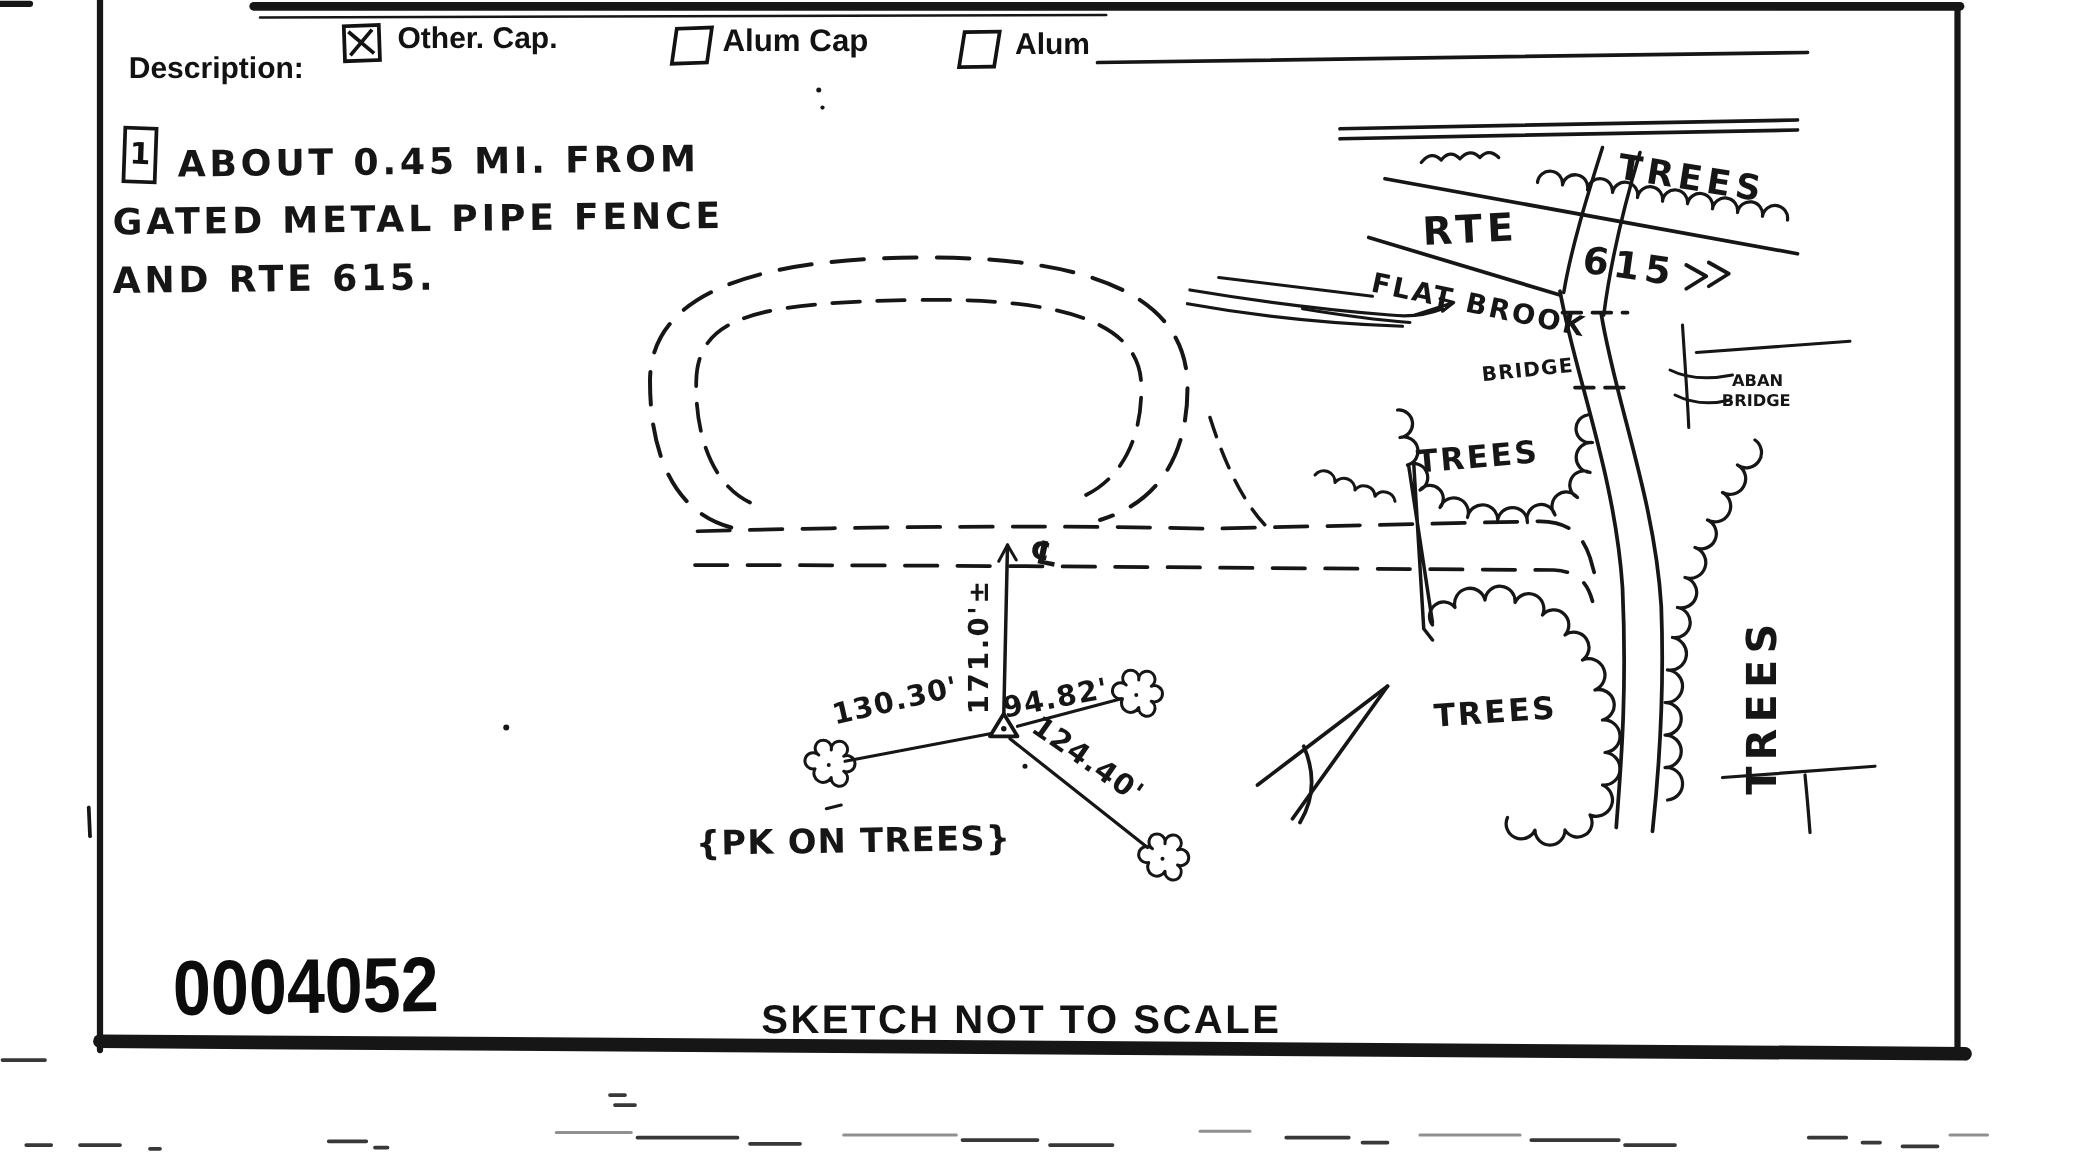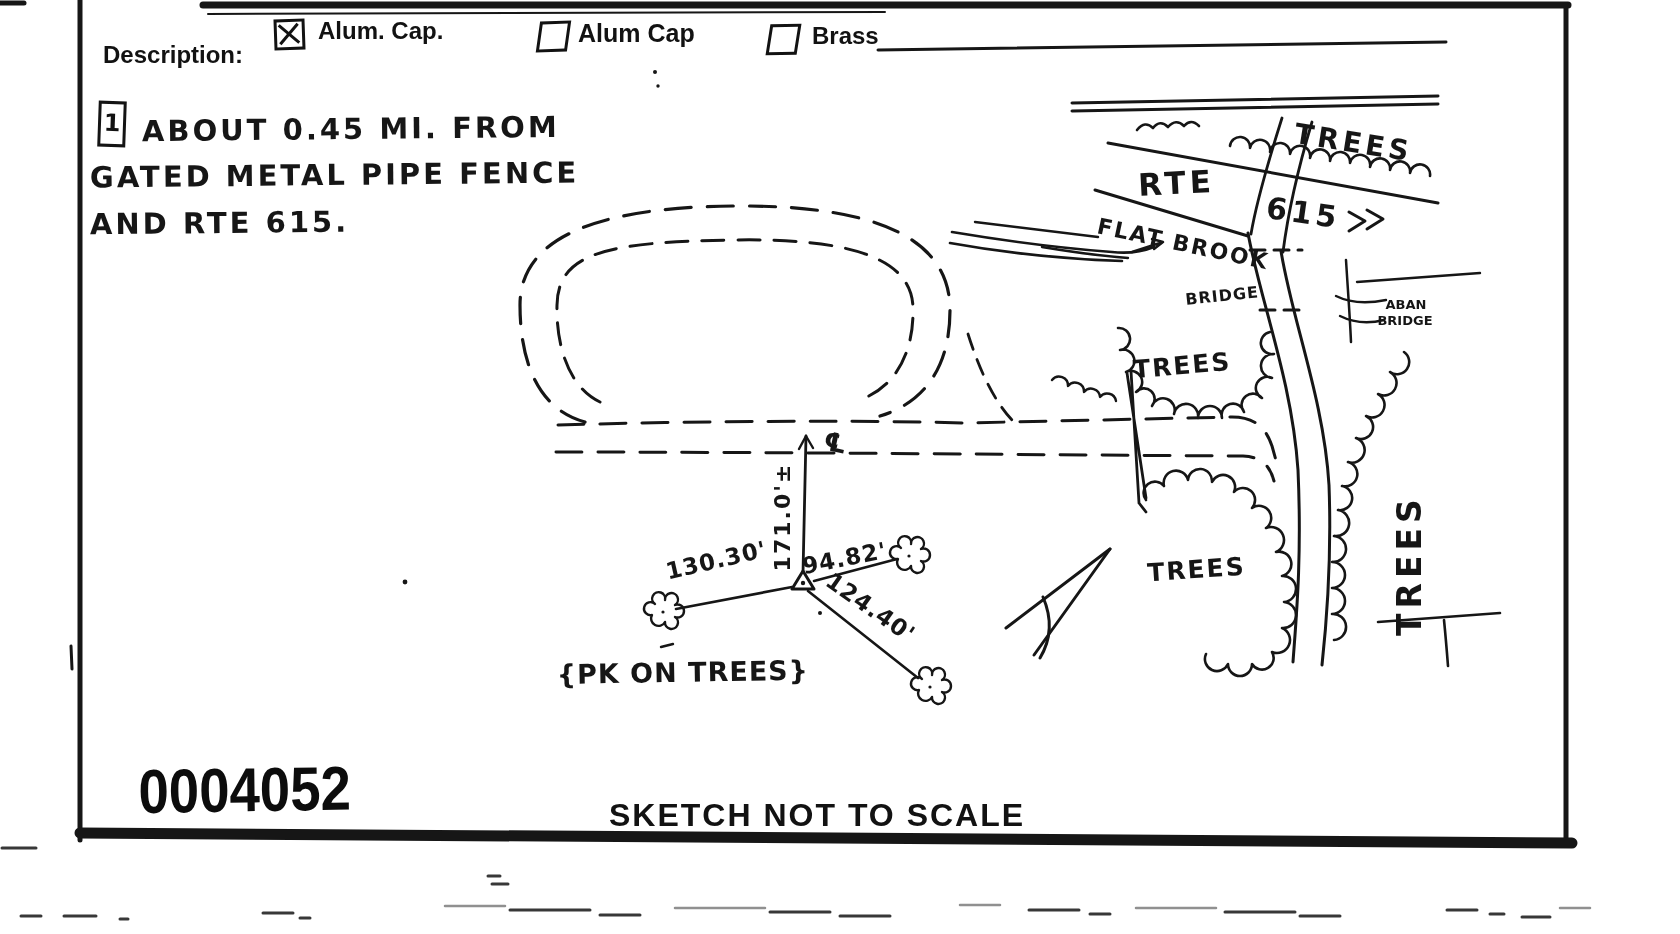--- a/index.html
+++ b/index.html
@@ -169,27 +169,27 @@
 </svg>
 
 <div class="abs print desc">Description:</div>
 
 <span class="cbox cb1">
   <svg width="25" height="25">
     <line x1="2" y1="3" x2="22" y2="21" stroke="#121212" stroke-width="3"></line>
     <line x1="21" y1="2" x2="3" y2="22" stroke="#121212" stroke-width="3"></line>
   </svg>
 </span>
-<div class="abs print optlbl lbl1">Alum. Cap.</div>
+<div class="abs print optlbl lbl1">Other. Cap.</div>
 
 <span class="cbox cb2"></span>
 <div class="abs print optlbl lbl2">Alum Cap</div>
 
 <span class="cbox cb3"></span>
-<div class="abs print optlbl lbl3">Brass</div>
+<div class="abs print optlbl lbl3">Alum</div>
 
 <div class="abs marker">1</div>
 <div class="abs hand note nl1">ABOUT 0.45 MI. FROM</div>
 <div class="abs hand note nl2">GATED METAL PIPE FENCE</div>
 <div class="abs hand note nl3">AND RTE 615.</div>
 
 <div class="abs print stamp">0004052</div>
 <div class="abs print scale">SKETCH NOT TO SCALE</div>
 
 </div>

